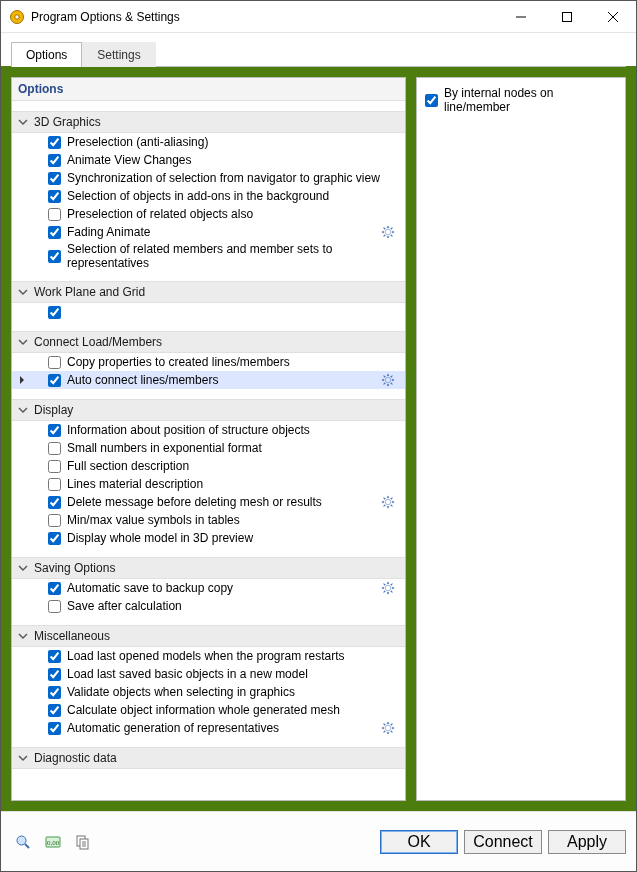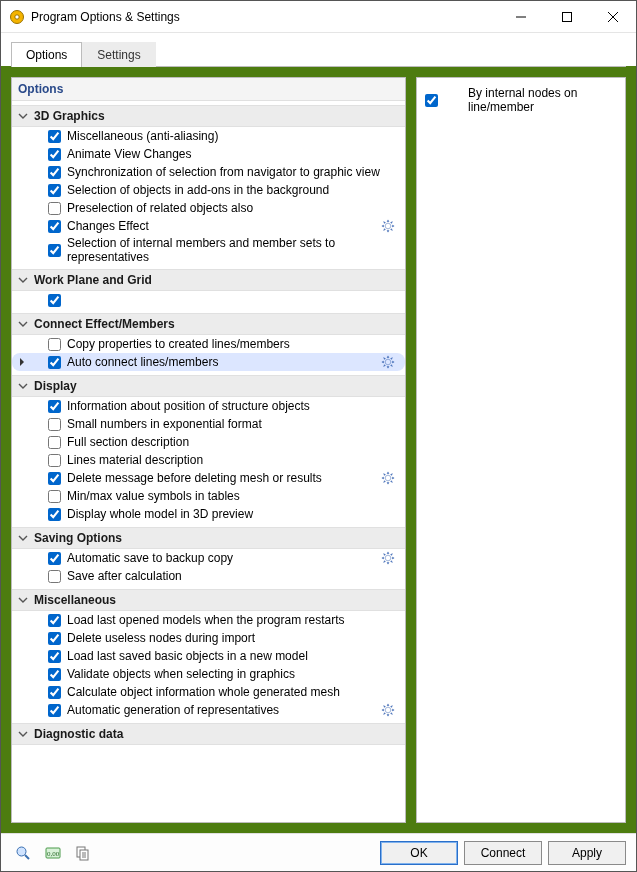--- a/index.html
+++ b/index.html
@@ -83,37 +83,35 @@
   }
 
   .group-header {
     display:flex;
     align-items:center;
     padding:3px 4px 3px 6px;
     background:#ececec;
     border-top:1px solid #e0e0e0;
     border-bottom:1px solid #e0e0e0;
     font-size:12px;
-    margin-top:4px;
-    font-weight:bold;
+    margin-top:10px;
   }
   .group-header:first-of-type { margin-top:0; }
   .group-header .chev { width:14px; text-align:center; color:#555; font-size:10px; margin-right:2px; }
   .group-header .gh-label { color:#1a1a1a; }
 
   .item-row {
     display:flex;
     align-items:center;
     padding:1px 4px 1px 24px;
     min-height:18px;
     position:relative;
   }
   .item-row.sel {
     background:#dce6ff;
-    border-radius:8px;
   }
   .item-row .row-chev {
     position:absolute;
     left:6px;
     font-size:10px;
     color:#333;
   }
   .item-row input[type="checkbox"] {
     width:13px; height:13px;
     margin:0 6px 0 12px;
@@ -122,43 +120,42 @@
   .item-row .item-label {
     flex:1;
   }
   .item-row .gear {
     margin-right:6px;
   }
 
   .right-item {
     display:flex; align-items:center;
     padding:2px 0;
-    gap:24px;
   }
   .right-item input[type="checkbox"]{
     width:13px;height:13px;margin:0 6px 0 0;
     accent-color:#0066cc;
   }
 
   .footer {
-    height:38px;
+    height:60px;
     border-top:1px solid #e0e0e0;
     display:flex;
     align-items:center;
     padding:0 10px;
     gap:6px;
     background:#fdfdfd;
   }
   .footer .spacer { flex:1; }
   .foot-btn {
     min-width:78px;
     height:24px;
     border:1px solid #8a8a8a;
     background:#f0f0f0;
-    font-size:12px;
+    font-size:16px;
     padding:0 8px;
     line-height:22px;
     text-align:center;
   }
   .foot-btn.primary {
     border:1px solid #2a6fc9;
     box-shadow:inset 0 0 0 1px #7fb2ee;
   }
   .tool-icon {
     width:24px;height:24px;
@@ -215,72 +212,72 @@
     <div class="group-header">
           <span class="chev">
             <svg width="10" height="10" viewBox="0 0 10 10">
               <path d="M1 3 L5 7 L9 3" fill="none" stroke="#555" stroke-width="1.4"></path>
             </svg>
           </span>
           <span class="gh-label">3D Graphics</span>
         </div>
         <div class="item-row">
           <input type="checkbox" checked="" style="">
-          <span class="item-label">Miscellaneous (anti-aliasing)</span>
+          <span class="item-label">Preselection (anti-aliasing)</span>
         </div>
         <div class="item-row">
           <input type="checkbox" checked="" style="">
           <span class="item-label">Animate View Changes</span>
         </div>
         <div class="item-row">
           <input type="checkbox" checked="" style="">
           <span class="item-label">Synchronization of selection from navigator to graphic view</span>
         </div>
         <div class="item-row">
           <input type="checkbox" checked="" style="">
           <span class="item-label">Selection of objects in add-ons in the background</span>
         </div>
         <div class="item-row">
           <input type="checkbox" style="">
           <span class="item-label">Preselection of related objects also</span>
         </div>
         <div class="item-row">
           <input type="checkbox" checked="" style="">
-          <span class="item-label">Changes Effect</span>
+          <span class="item-label">Fading Animate</span>
           <span class="gear">
             <svg width="14" height="14" viewBox="0 0 16 16">
               <g fill="#4a78c8" stroke="#2f5aa8" stroke-width="0.5">
                 <circle cx="8" cy="8" r="3.2" fill="none" stroke="#2f5aa8"></circle>
                 <path d="M8 1 L9 3 L7 3 Z M8 15 L9 13 L7 13 Z M1 8 L3 7 L3 9 Z M15 8 L13 7 L13 9 Z M3 3 L5 4 L4 5 Z M13 3 L12 5 L11 4 Z M3 13 L4 11 L5 12 Z M13 13 L11 12 L12 11 Z"></path>
               </g>
             </svg>
           </span>
         </div>
         <div class="item-row">
           <input type="checkbox" checked="" style="">
-          <span class="item-label">Selection of internal members and member sets to representatives</span>
+          <span class="item-label">Selection of related members and member sets to representatives</span>
         </div>
         <div class="group-header">
           <span class="chev">
             <svg width="10" height="10" viewBox="0 0 10 10">
               <path d="M1 3 L5 7 L9 3" fill="none" stroke="#555" stroke-width="1.4"></path>
             </svg>
           </span>
           <span class="gh-label">Work Plane and Grid</span>
         </div>
         <div class="item-row">
           <input type="checkbox" checked="" style="">
         </div>
         <div class="group-header">
           <span class="chev">
             <svg width="10" height="10" viewBox="0 0 10 10">
               <path d="M1 3 L5 7 L9 3" fill="none" stroke="#555" stroke-width="1.4"></path>
             </svg>
           </span>
-          <span class="gh-label">Connect Effect/Members</span>
+          <span class="gh-label">Connect Load/Members</span>
         </div>
         <div class="item-row">
           <input type="checkbox" style="">
           <span class="item-label">Copy properties to created lines/members</span>
         </div>
         <div class="item-row sel">
           <span class="row-chev">
             <svg width="8" height="8" viewBox="0 0 8 8">
               <path d="M2 0 L6 4 L2 8 Z" fill="#333"></path>
             </svg>
@@ -368,24 +365,20 @@
           <span class="chev">
             <svg width="10" height="10" viewBox="0 0 10 10">
               <path d="M1 3 L5 7 L9 3" fill="none" stroke="#555" stroke-width="1.4"></path>
             </svg>
           </span>
           <span class="gh-label">Miscellaneous</span>
         </div>
         <div class="item-row">
           <input type="checkbox" checked="" style="">
           <span class="item-label">Load last opened models when the program restarts</span>
-        </div>
-        <div class="item-row">
-          <input type="checkbox" checked="" style="">
-          <span class="item-label">Delete useless nodes during import</span>
         </div>
         <div class="item-row">
           <input type="checkbox" checked="" style="">
           <span class="item-label">Load last saved basic objects in a new model</span>
         </div>
         <div class="item-row">
           <input type="checkbox" checked="" style="">
           <span class="item-label">Validate objects when selecting in graphics</span>
         </div>
         <div class="item-row">

